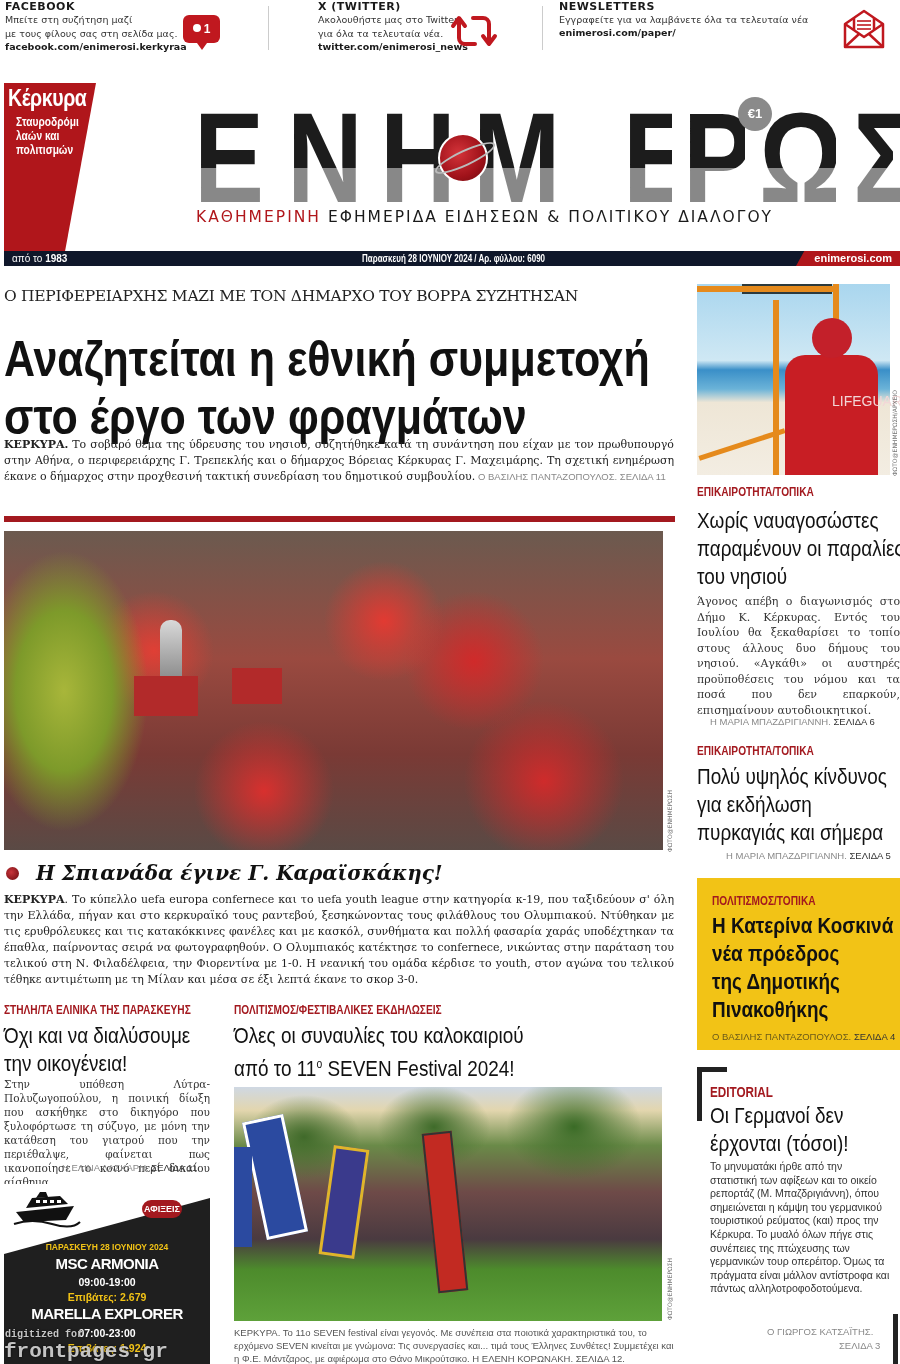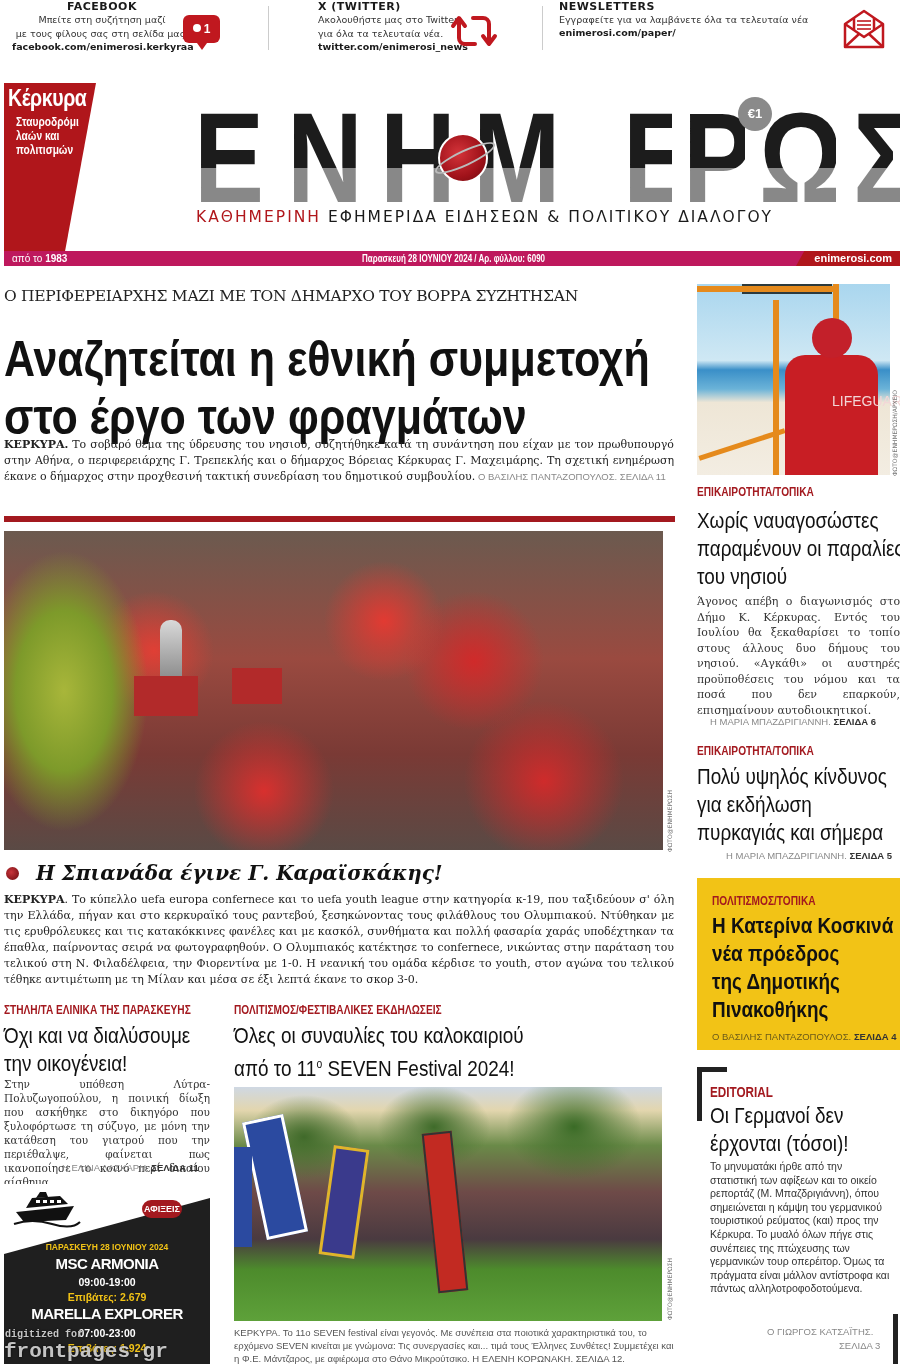--- a/index.html
+++ b/index.html
@@ -23,33 +23,33 @@
   .logo-letter { font-family: "Liberation Sans", sans-serif; font-weight: 700; font-size: 128px; line-height: 100px; letter-spacing: -2px;
     background: linear-gradient(to bottom, #1c1c1c 0%, #1c1c1c 60%, #888 60%, #888 100%);
     -webkit-background-clip: text; background-clip: text; color: transparent; transform: scaleX(0.82); transform-origin: left; width: 93px; }
   .globe { left: 438px; top: 133px; width: 50px; height: 50px; border-radius: 50%;
     background: radial-gradient(circle at 40% 40%, #d4343a 0%, #a0121a 60%, #6a0a0e 100%); border: 2px solid #fff; }
   .globe-ring { left: 432px; top: 150px; width: 66px; height: 16px; border: 2px solid #bbb; border-radius: 50%; transform: rotate(-25deg); }
   .price-badge { left: 738px; top: 97px; width: 34px; height: 34px; border-radius: 50%; background: #8a8a8a; color: #fff; font-size: 13px; font-weight: 700; text-align: center; line-height: 34px; }
   .tagline { left: 196px; top: 208px; font-family: "DejaVu Sans", sans-serif; font-size: 15.5px; letter-spacing: 2px; color: #1a1a1a; white-space: nowrap; }
   .tagline .red { color: #b0161b; }
 
-  .date-bar { left: 4px; top: 251px; width: 896px; height: 15px; background: #be185d; }
+  .date-bar { left: 4px; top: 251px; width: 896px; height: 15px; background: #0f172a; }
   .date-bar .since { position: absolute; left: 8px; top: 0; font-size: 10px; color: #fff; line-height: 15px; }
   .date-bar .since b { font-weight: 700; }
   .date-bar .date { position: absolute; left: 358px; top: 0; font-size: 10px; font-weight: 700; color: #fff; line-height: 15px; transform: scaleX(0.8); transform-origin: left; white-space: nowrap; }
   .date-bar .site { position: absolute; right: 0; top: 0; width: 104px; height: 15px; background: #b0161b; clip-path: polygon(8% 0, 100% 0, 100% 100%, 0 100%); color: #fff; font-size: 11px; font-weight: 700; line-height: 15px; text-align: right; padding-right: 8px; }
 
   
   .kicker-caps { font-family: "DejaVu Serif", serif; font-size: 15.5px; line-height: 21px; color: #222; letter-spacing: -0.3px; }
   .lead-headline { font-family: "Liberation Sans", sans-serif; font-weight: 700; font-size: 50px; line-height: 58px; color: #111; transform: scaleX(0.86); transform-origin: left; white-space: nowrap; }
   .serif-body { font-family: "DejaVu Serif", serif; font-size: 11px; line-height: 16px; color: #222; text-align: justify; }
   .serif-body b { font-weight: 700; }
   .byline { font-family: "Liberation Sans", sans-serif; font-size: 9.5px; color: #888; }
-  .byline .pg { color: #333; font-weight: bold; }
+  .byline .pg { color: #333; }
 
   .red-rule { left: 4px; top: 516px; width: 671px; height: 6px; background: #a3191f; }
 
   .photo { overflow: hidden; }
   .photo-crowd { left: 4px; top: 531px; width: 659px; height: 319px;
     background:
       radial-gradient(ellipse 120px 200px at 60px 160px, #a8b63a 0%, #7d9a2a 40%, transparent 70%),
       radial-gradient(circle at 380px 90px, #e23a32 0, transparent 60px),
       radial-gradient(circle at 470px 130px, #d02a2a 0, transparent 70px),
       radial-gradient(circle at 540px 250px, #cf2b2b 0, transparent 80px),
@@ -102,21 +102,21 @@
     background:
       radial-gradient(ellipse 80px 60px at 200px 40px, #3f6b2a 0%, transparent 70%),
       radial-gradient(ellipse 90px 70px at 340px 40px, #3a6b26 0%, transparent 75%),
       radial-gradient(ellipse 80px 60px at 70px 50px, #406a2a 0%, transparent 70%),
       linear-gradient(180deg, #cfd8e3 0%, #e3d6ae 10%, #6a8a48 25%, #6e4a48 45%, #4a3a40 65%, #4d8b2c 78%, #5ea13a 100%); }
   .flag { position: absolute; }
 </style>
 </head>
 <body>
 
-<div class="abs" style="left:12px;top:0;width:180px;text-align:center;">
+<div class="abs" style="left:5px;top:0;width:180px;">
   <div class="promo-title">FACEBOOK</div>
   <div class="promo-text">Μπείτε στη συζήτηση μαζί</div>
   <div class="promo-text">με τους φίλους σας στη σελίδα μας.</div>
   <div class="promo-link">facebook.com/enimerosi.kerkyraa</div>
 </div>
 <div class="abs" style="left:183px;top:15px;width:37px;height:28px;background:#c0181f;border-radius:6px;color:#fff;font-size:12px;font-weight:700;text-align:center;line-height:28px;">
   <span style="display:inline-block;width:8px;height:8px;border-radius:50%;background:#fff;margin-right:3px;vertical-align:1px;"></span><span>1</span>
   <div style="position:absolute;left:14px;bottom:-7px;width:0;height:0;border-left:5px solid transparent;border-right:5px solid transparent;border-top:7px solid #c0181f;"></div>
 </div>
 <div class="vsep" style="left:268px;"></div>

